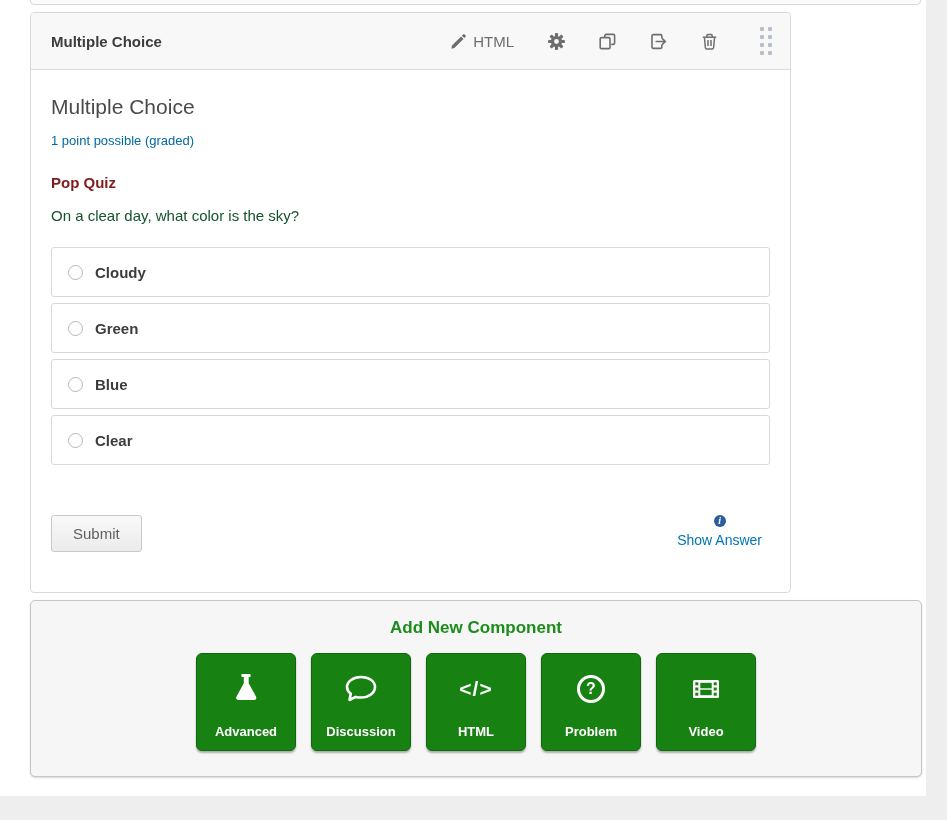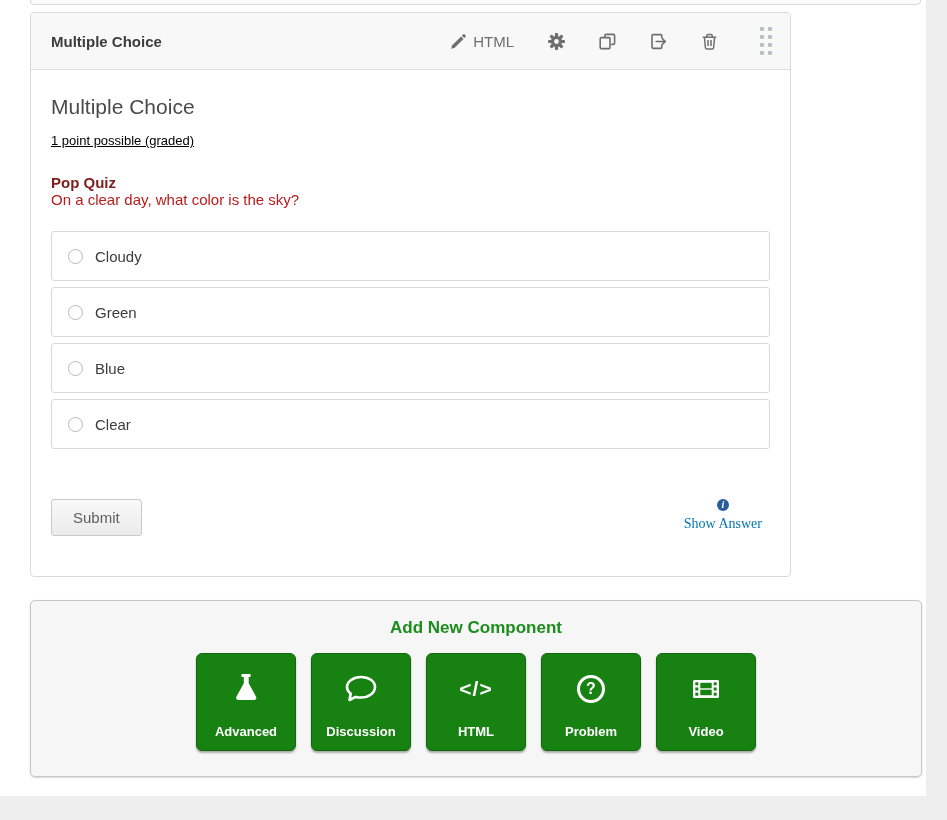--- a/index.html
+++ b/index.html
@@ -64,33 +64,34 @@
     cursor: grab;
   }
   .drag-handle i { background: #b7bdc9; border-radius: 1px; }
   
   .card-body { padding: 16px 20px 40px 20px; }
   .problem-title {
     margin-top: 8px;
     font-size: 21px; font-weight: normal; color: #4a4a4a;
     line-height: 25px;
   }
-  .points { margin-top: 14px; font-size: 13px; color: #000000; text-decoration: underline; }
+  .points { margin-top: 14px; font-size: 13px; color: #0369a1; }
   .prompt-label { margin-top: 26px; font-size: 15px; font-weight: bold; color: #7f1d1d; }
-  .question { margin-top: 0; font-size: 15px; color: #b91c1c; }
+  .question { margin-top: 16px; font-size: 15px; color: #14532d; }
   .choices { margin-top: 23px; list-style: none; }
   .choice {
     height: 50px;
     border: 1px solid #d9d9d9;
     border-radius: 3px;
     background: #ffffff;
     display: flex; align-items: center;
     padding: 0 16px;
     margin-bottom: 6px;
     cursor: pointer;
+    font-weight: bold;
   }
   .radio {
     width: 15px; height: 15px;
     border: 1px solid #b9b9b9;
     border-radius: 50%;
     background: #fff;
     flex: 0 0 auto;
   }
   .choice-label { margin-left: 12px; font-size: 15px; color: #3c3c3c; }
   .problem-actions {
@@ -119,21 +120,20 @@
     font-family: "Liberation Serif", serif;
     font-weight: bold; font-style: italic;
     font-size: 10px; line-height: 12px;
     text-align: center;
   }
   .show-answer-link {
     margin-top: 5px;
     font-size: 14px; color: #0075b4;
     text-decoration: none;
     cursor: pointer;
-    font-family: Liberation Serif, serif;
   }
   
   .add-panel {
     position: absolute; left: 30px; top: 600px;
     width: 892px; height: 177px;
     background: #f6f6f6;
     border: 1px solid #c6c6c6;
     border-radius: 5px;
     box-shadow: 0 1px 2px rgba(0,0,0,0.15);
   }

